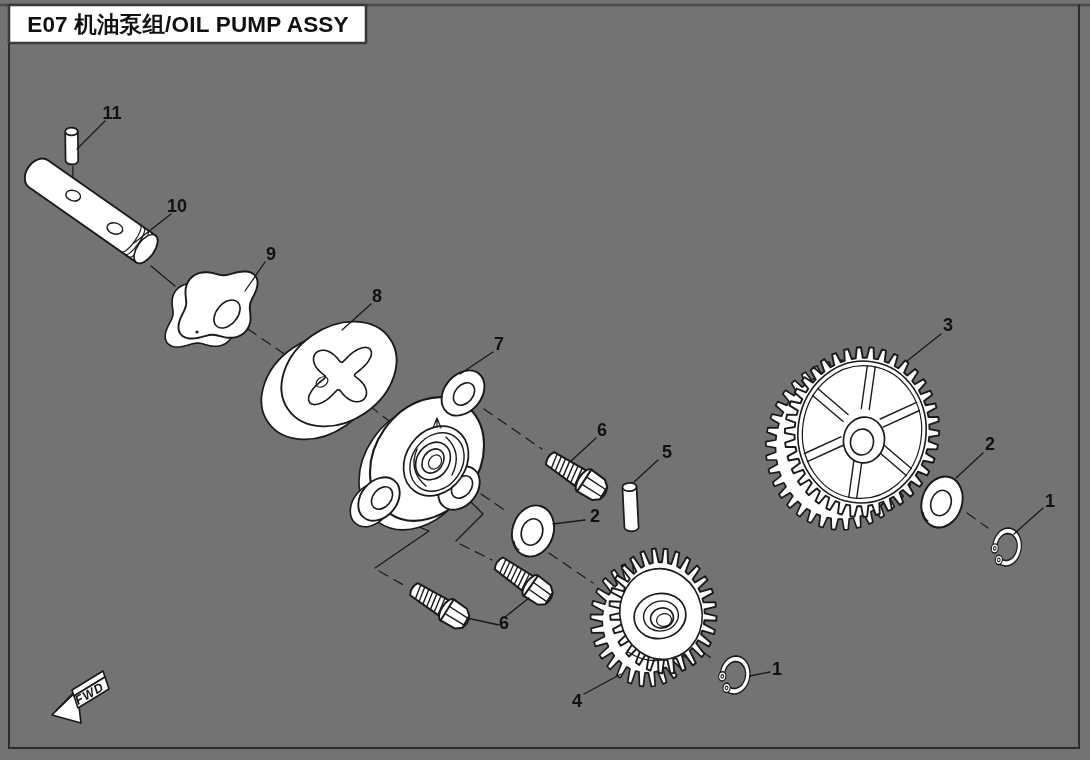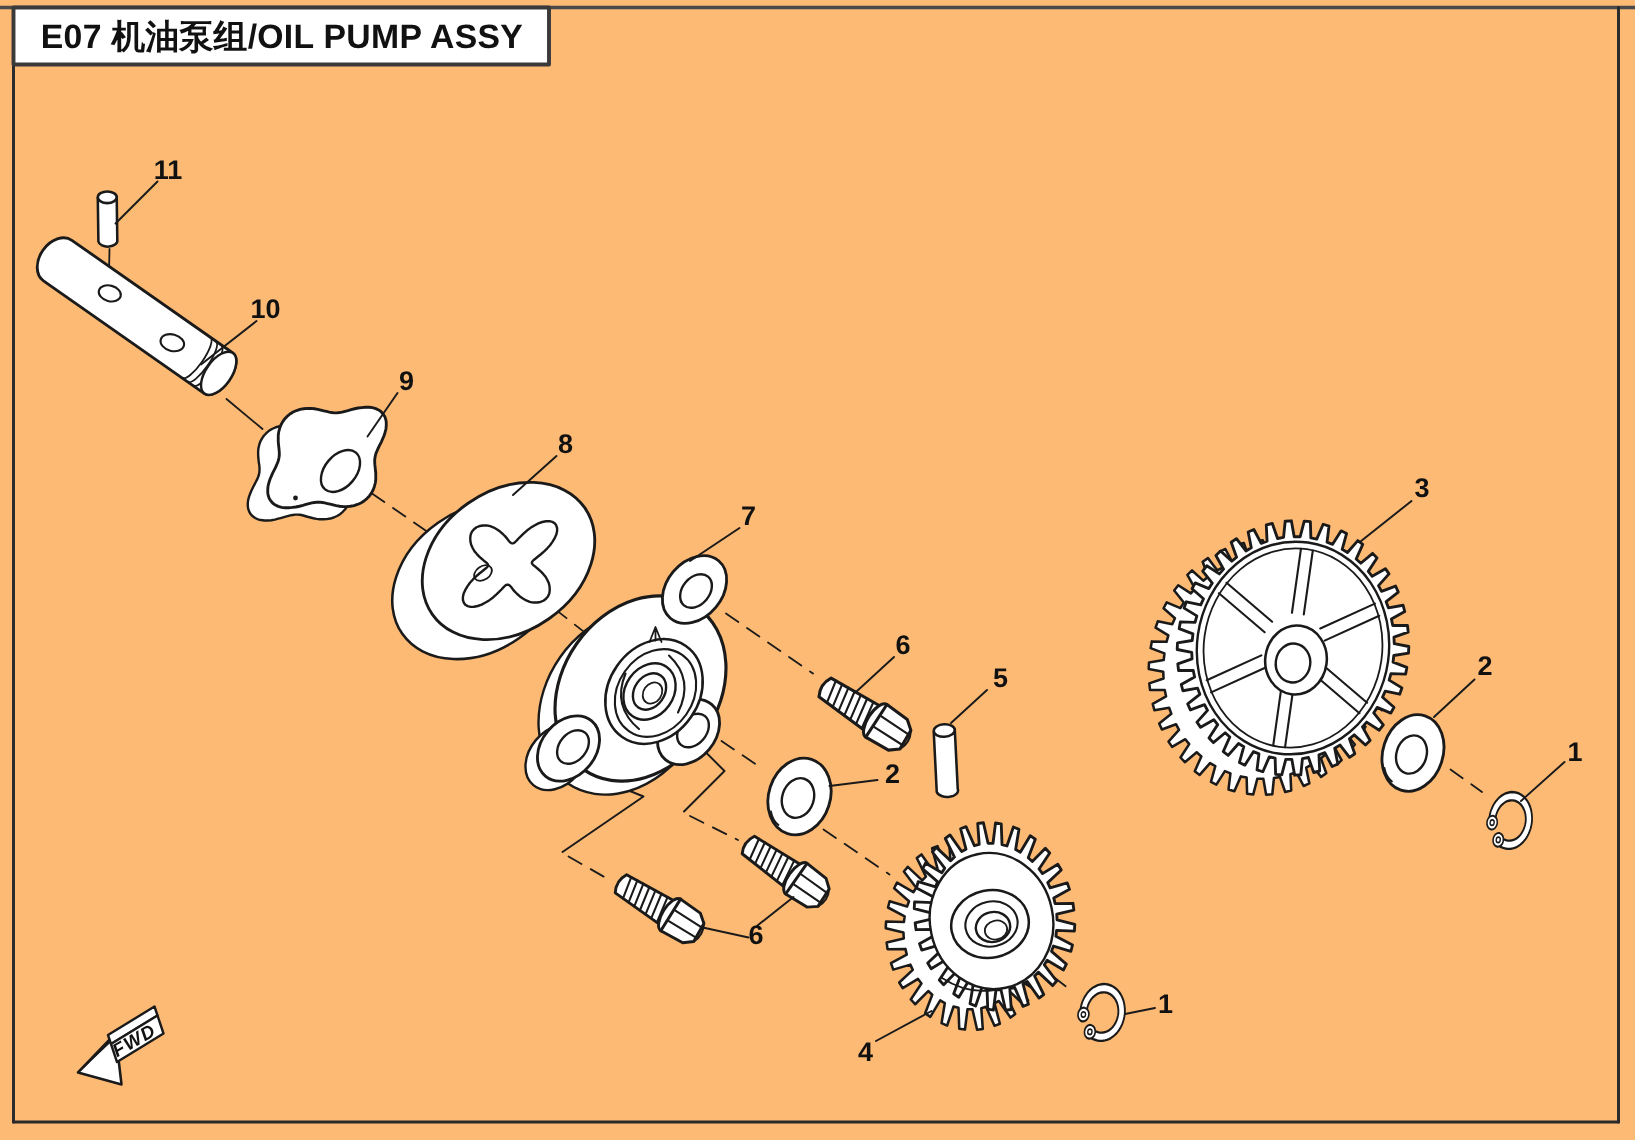--- a/index.html
+++ b/index.html
@@ -1,16 +1,16 @@
 <!DOCTYPE html>
 <html><head>
 <meta charset="utf-8">
 <style>
   html,body{margin:0;padding:0;background:#ffffff;}
-  .stage{position:relative;width:1090px;height:760px;background:#fdba74;overflow:hidden;}
+  .stage{position:relative;width:1090px;height:760px;background:#737373;overflow:hidden;}
   svg{display:block;}
   
   path,ellipse,circle,line,rect,polyline{stroke:#1a1a1a;fill:none;stroke-linecap:round;stroke-linejoin:round;}
   .f{fill:#ffffff;}
   .t1{stroke-width:1.2;}
   .t14{stroke-width:1.4;}
   .t16{stroke-width:1.6;}
   .t17{stroke-width:1.7;}
   .t19{stroke-width:1.9;}
   .t2{stroke-width:2.1;}

